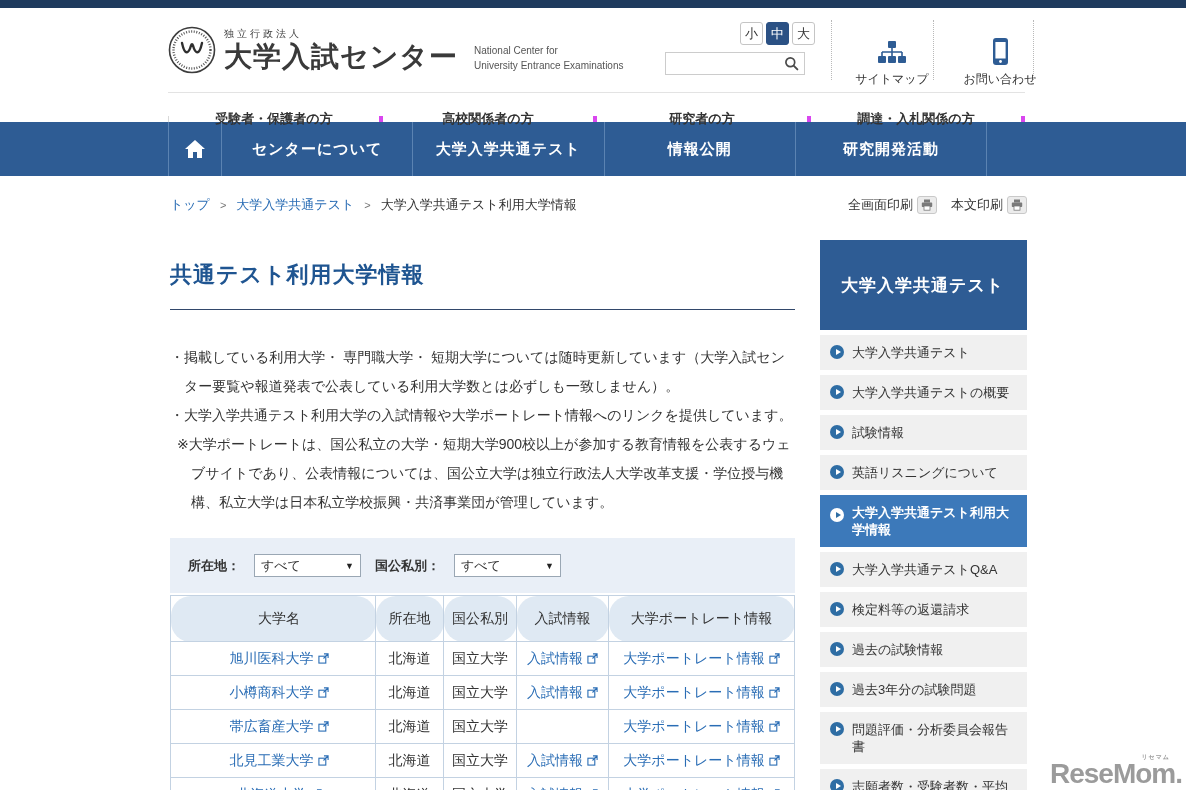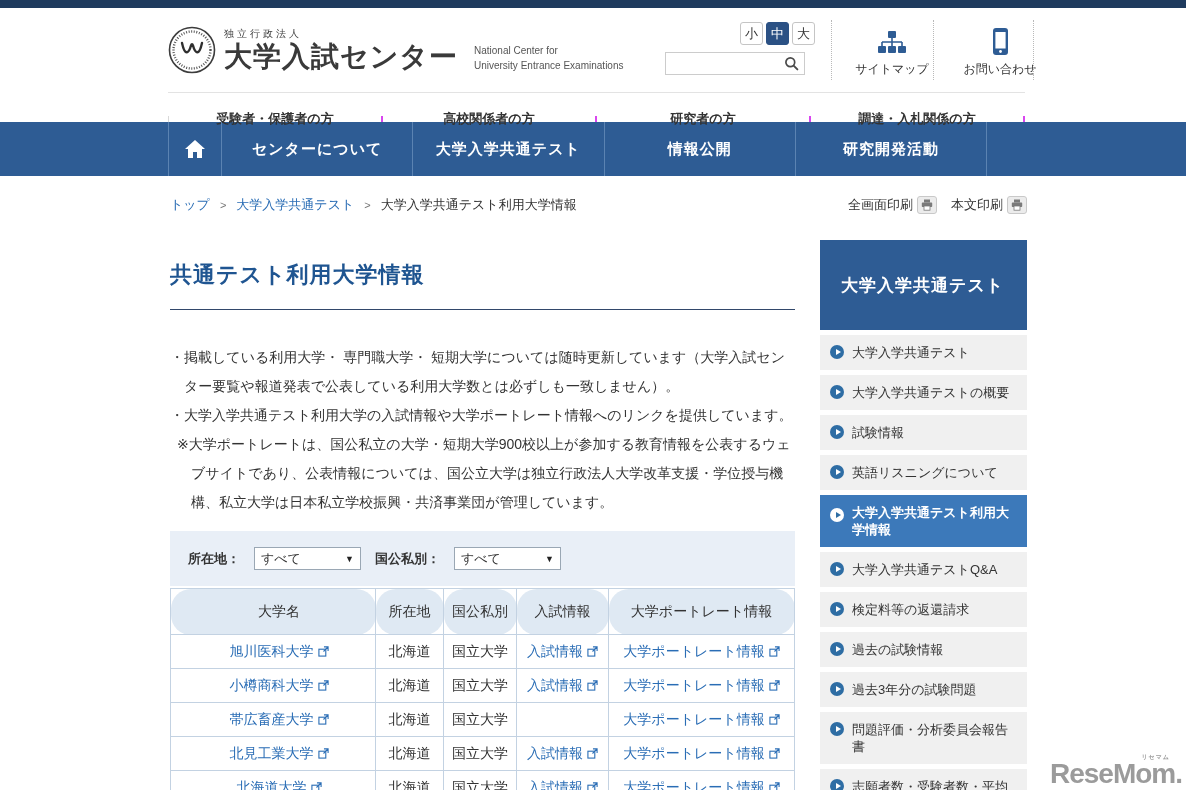--- a/index.html
+++ b/index.html
@@ -18,29 +18,29 @@
   .org-name { font-size:28px; font-weight:bold; color:#3a3a3a; letter-spacing:1px; line-height:1.1; }
   .org-en { font-size:10px; color:#555; line-height:1.5; margin-left:16px; margin-top:16px; }
   .header-utils { position:absolute; right:-160px; top:6px; width:520px; height:72px; }
   .fontsize { position:absolute; left:75px; top:8px; display:flex; gap:3px; }
   .fs-btn { width:23px; height:23px; border:1px solid #c5c5c5; border-radius:3px; background:#fff;
     font-size:13px; display:flex; align-items:center; justify-content:center; color:#333; cursor:pointer; }
   .fs-btn.active { background:#2b5184; border-color:#2b5184; color:#fff; }
   .searchbox { position:absolute; left:0; top:38px; width:140px; height:23px; border:1px solid #ccc; background:#fff; display:flex; }
   .searchbox input { flex:1; border:0; outline:none; font-size:12px; padding:0 4px; min-width:0; }
   .search-btn { width:26px; border:0; background:#fff; display:flex; align-items:center; justify-content:center; cursor:pointer; }
-  .util-link { position:absolute; top:12px; text-align:center; font-size:12px; color:#333; cursor:pointer; width:90px; }
+  .util-link { position:absolute; top:22px; text-align:center; font-size:12px; color:#333; cursor:pointer; width:90px; }
   .util-link .ic { height:30px; display:flex; align-items:flex-end; justify-content:center; margin-bottom:5px; }
   .u-sitemap { left:182px; } .u-contact { left:290px; }
   .dotsep { position:absolute; top:6px; height:60px; border-left:1px dotted #b9b9b9; }
   .ds1{left:166px;} .ds2{left:268px;} .ds3{left:368px;}
 
   
   .aud-nav { width:857px; margin-left:168px; height:30px; display:flex; border-top:1px solid #e3e3e3; }
-  .aud-tab { flex:1; border-right:2px solid #d946ef; display:flex; align-items:center; justify-content:center;
+  .aud-tab { flex:1; border-right:4px solid #d946ef; display:flex; align-items:center; justify-content:center;
     font-size:13px; font-weight:bold; color:#333; cursor:pointer;margin-top:23px; }
   .aud-tab:first-child { border-left:1px solid #d8d8d8; }
 
   
   .main-nav { height:54px; background:#2e5c94; width:100%; }
   .main-nav-inner { width:819px; margin-left:168px; height:100%; display:flex; }
   .nav-home { width:54px; border-left:1px solid #5b83b2; border-right:1px solid #5b83b2;
     display:flex; align-items:center; justify-content:center; cursor:pointer; }
   .nav-item { flex:1; border-right:1px solid #5b83b2; color:#fff; font-size:15px; font-weight:bold;
     display:flex; align-items:center; justify-content:center; cursor:pointer; letter-spacing:1px; }
@@ -60,21 +60,21 @@
   .main-col { width:625px; padding-top:20px; }
   .side-col { width:207px; margin-left:25px; }
 
   
   .page-title { font-size:22px; font-weight:bold; color:#1f5591; letter-spacing:1px; }
   .title-rule { border:0; border-top:1px solid #32486b; margin-top:19px; }
   .notes { margin-top:33px; font-size:14px; line-height:29px; color:#333; }
   .note-p1, .note-p2 { padding-left:1em; text-indent:-1em; }
   .note-p3 { margin-left:0.5em; padding-left:1em; text-indent:-1em; }
 
-  .filter-panel { margin-top:14px; background:#e9eff7; padding:16px 0 16px 18px; display:flex; align-items:center; gap:14px; }
+  .filter-panel { margin-top:21px; background:#e9eff7; padding:16px 0 16px 18px; display:flex; align-items:center; gap:14px; }
   .filter-label { font-size:13px; font-weight:bold; color:#333; }
   .sel { width:107px; height:23px; background:#fff; border:1px solid #9aa7b4; display:flex; align-items:center;
     font-size:13px; padding:0 6px; cursor:pointer; }
   .sel .val { flex:1; }
   .sel .arrow { font-size:9px; color:#222; }
 
   table.uni { width:625px; border-collapse:collapse; margin-top:2px; table-layout:fixed; }
   table.uni th, table.uni td { border:1px solid #c3d2e2; font-size:14px; font-weight:normal; }
   table.uni th { background:#dfe9f3; height:46px; text-align:center; color:#333;border-radius:20px; }
   table.uni td { height:34px; text-align:center; background:#fff; }

